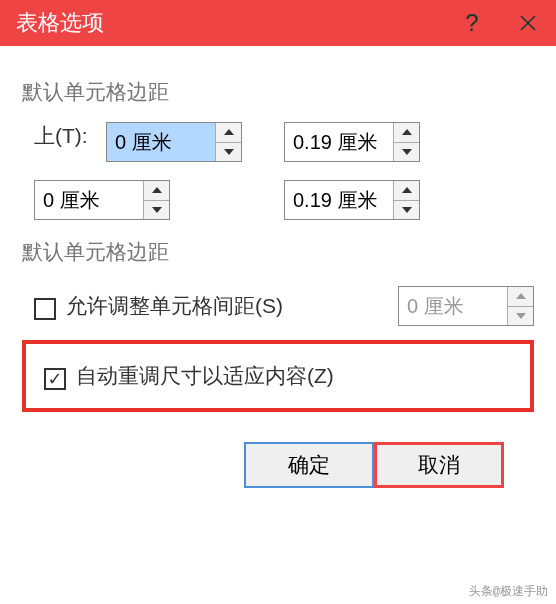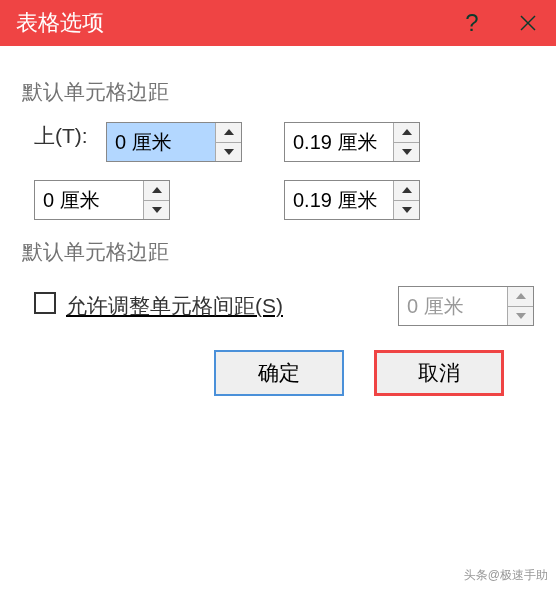--- a/index.html
+++ b/index.html
@@ -88,23 +88,22 @@
     flex: 1;
     display: flex;
     align-items: center;
     justify-content: center;
     background: #f3f3f3;
   }
   .spinner .btn:first-child { border-bottom: 1px solid #aaa; }
   .spinner .btn svg { display: block; }
   .checkrow {
     display: flex;
-    align-items: flex-start;
+    align-items: flex-end;
     padding: 10px 0 10px 12px;
-    text-decoration: underline;
   }
   .checkbox {
     width: 22px;
     height: 22px;
     border: 2px solid #333;
     margin-right: 10px;
     display: flex;
     align-items: center;
     justify-content: center;
     background: #fff;
@@ -127,42 +126,42 @@
     margin-bottom: 10px;
   }
   .highlight-box {
     border: 4px solid #e63228;
     padding: 8px 6px;
     margin: 6px 0 20px 0;
   }
   .footer {
     display: flex;
     justify-content: flex-end;
-    gap: 30px;
     padding: 10px 30px 0 0;
   }
   .btn-main {
     width: 130px;
     height: 46px;
     border: 3px solid #ef4444;
     background: #efefef;
     font-size: 21px;
     display: flex;
     align-items: center;
     justify-content: center;
   }
   .btn-main.primary {
     border: 2px solid #4a90d9;
   }
   .watermark {
     position: absolute;
     right: 8px;
-    bottom: 20px;
+    bottom: 4px;
     font-size: 12px;
     color: #999;
+    font-family: Liberation Mono, monospace;
   }
 </style>
 </head>
 <body>
 
 <div class="titlebar">
   <div class="title">表格选项</div>
   <div class="tbtn">?</div>
   <div class="tbtn">
     <svg width="18" height="18" viewBox="0 0 18 18">
@@ -269,20 +268,26 @@
         <div class="btn">
             <svg width="10" height="6">
               <polygon points="0,0 10,0 5,6" fill="#999"></polygon>
             </svg>
           </div>
       </div>
     </div>
   </div>
 
 
+  <div class="highlight-box">
+    <div class="checkrow">
+      <div class="checkbox checked"></div>
+      <div class="check-label">自动重调尺寸以适应内容(Z)</div>
+    </div>
+  </div>
 
   <div class="footer">
     <div class="btn-main primary">确定</div>
     <div class="btn-main">取消</div>
   </div>
 
 </div>
 
 <div class="watermark">头条@极速手助</div>
 

